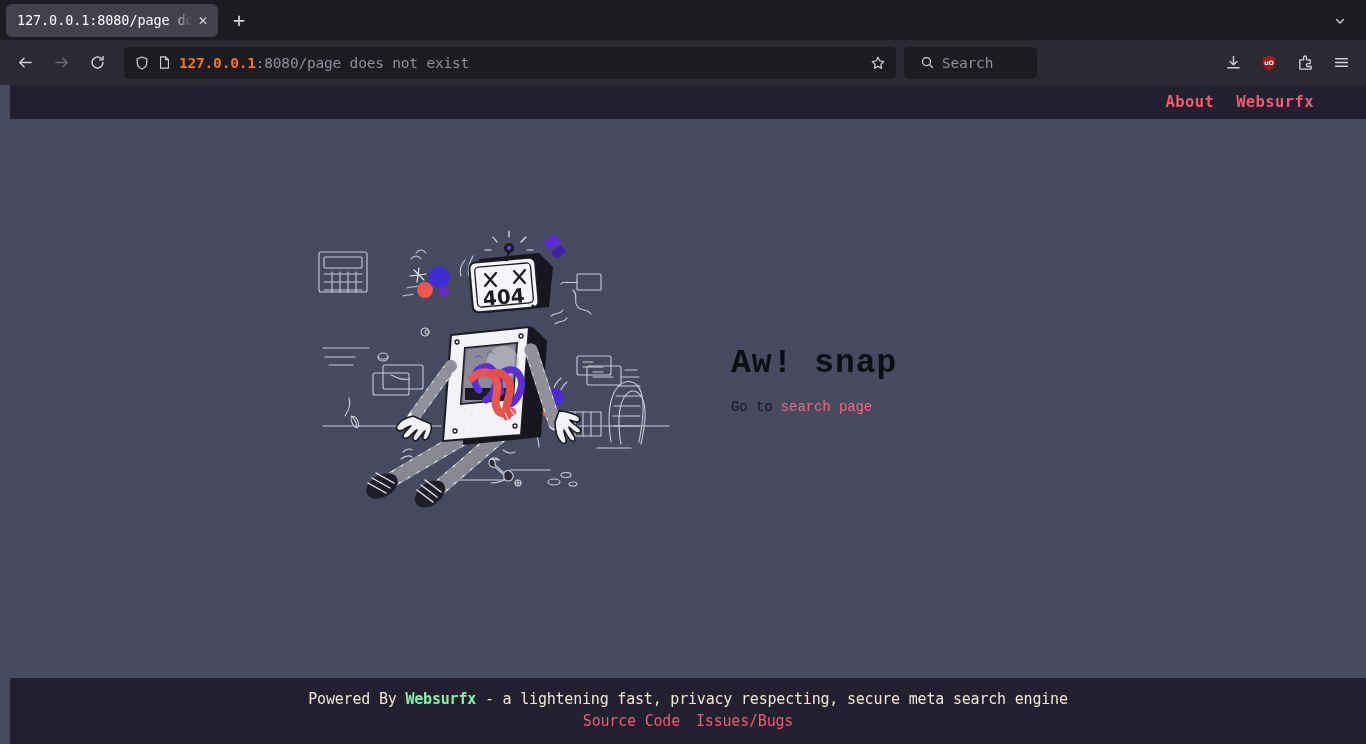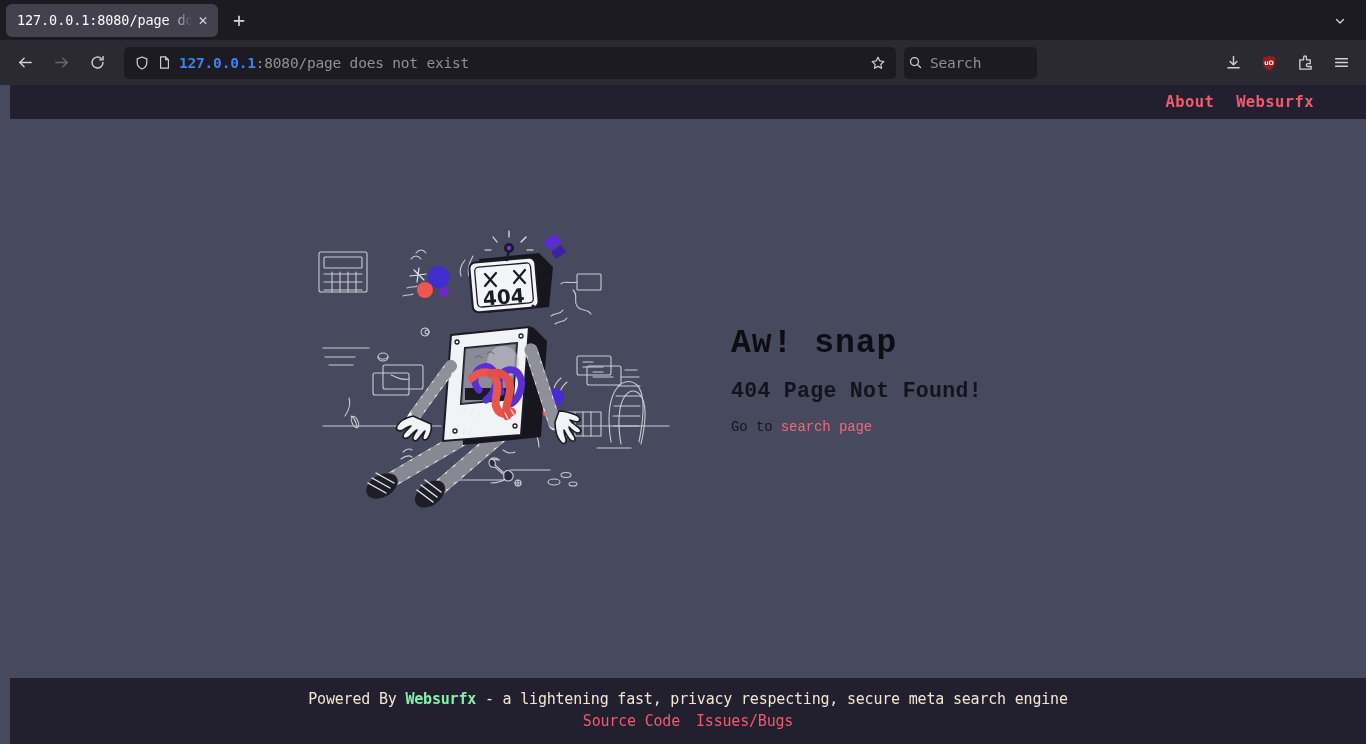--- a/index.html
+++ b/index.html
@@ -61,27 +61,27 @@
   .urlbar {
     flex: 1 1 auto; height: 32px; background: #1c1b22;
     border-radius: 5px; display: flex; align-items: center;
     padding: 0 6px 0 10px; margin: 0 6px 0 8px; gap: 7px;
     max-width: 772px;
   }
   .url-text {
     flex: 1; font-size: 14.5px; color: #8f8f9d;
     white-space: nowrap; overflow: hidden; letter-spacing: -0.2px;
   }
-  .url-text b { color: #3b82f6; font-weight: 700; }
+  .url-text b { color: #f97316; font-weight: 700; }
   .star { width: 24px; height: 24px; display: flex; align-items: center; justify-content: center; color: #cfcfd8; }
 
   .searchbar {
     width: 133px; height: 32px; background: #1c1b22;
     border-radius: 5px; display: flex; align-items: center;
-    padding: 0 4px; gap: 7px; flex: 0 0 133px;
+    padding: 0 16px; gap: 7px; flex: 0 0 133px;
   }
   .search-ph { font-size: 14.5px; color: #8f8f9d; letter-spacing: -0.2px; }
 
   .toolbar-right { display: flex; align-items: center; gap: 2px; margin-left: auto; padding-left: 6px; }
 
   
   .page { flex: 1 1 auto; display: flex; flex-direction: column; background: #474a5e; padding-left: 10px; }
 
   .site-header {
     height: 34px; background: #221f2e; flex: 0 0 34px;
@@ -369,21 +369,20 @@
           <circle cx="194" cy="18" r="2.2" fill="#6a38e0"></circle>
           <g stroke="#e9eaef" stroke-width="1.2" stroke-linecap="round">
             <path d="M182 12l-4-5M194 7V1M206 12l5-5M176 20h-6M212 20h6"></path>
           </g>
           <circle cx="218" cy="76" r="1.6" fill="#1c1b24"></circle>
         </svg>
       </div>
 
       <div class="msg">
         <h1>Aw! snap</h1>
-        <h2>404 Page Not Found!</h2>
         <p><span>Go to </span><a href="#">search page</a></p>
       </div>
 
     </div>
 
     <div class="site-footer">
       <div class="footer-line1"><span>Powered By </span><b>Websurfx</b><span> - a lightening fast, privacy respecting, secure meta search engine</span></div>
       <div class="footer-links">
         <a href="#">Source Code</a>
         <a href="#">Issues/Bugs</a>

